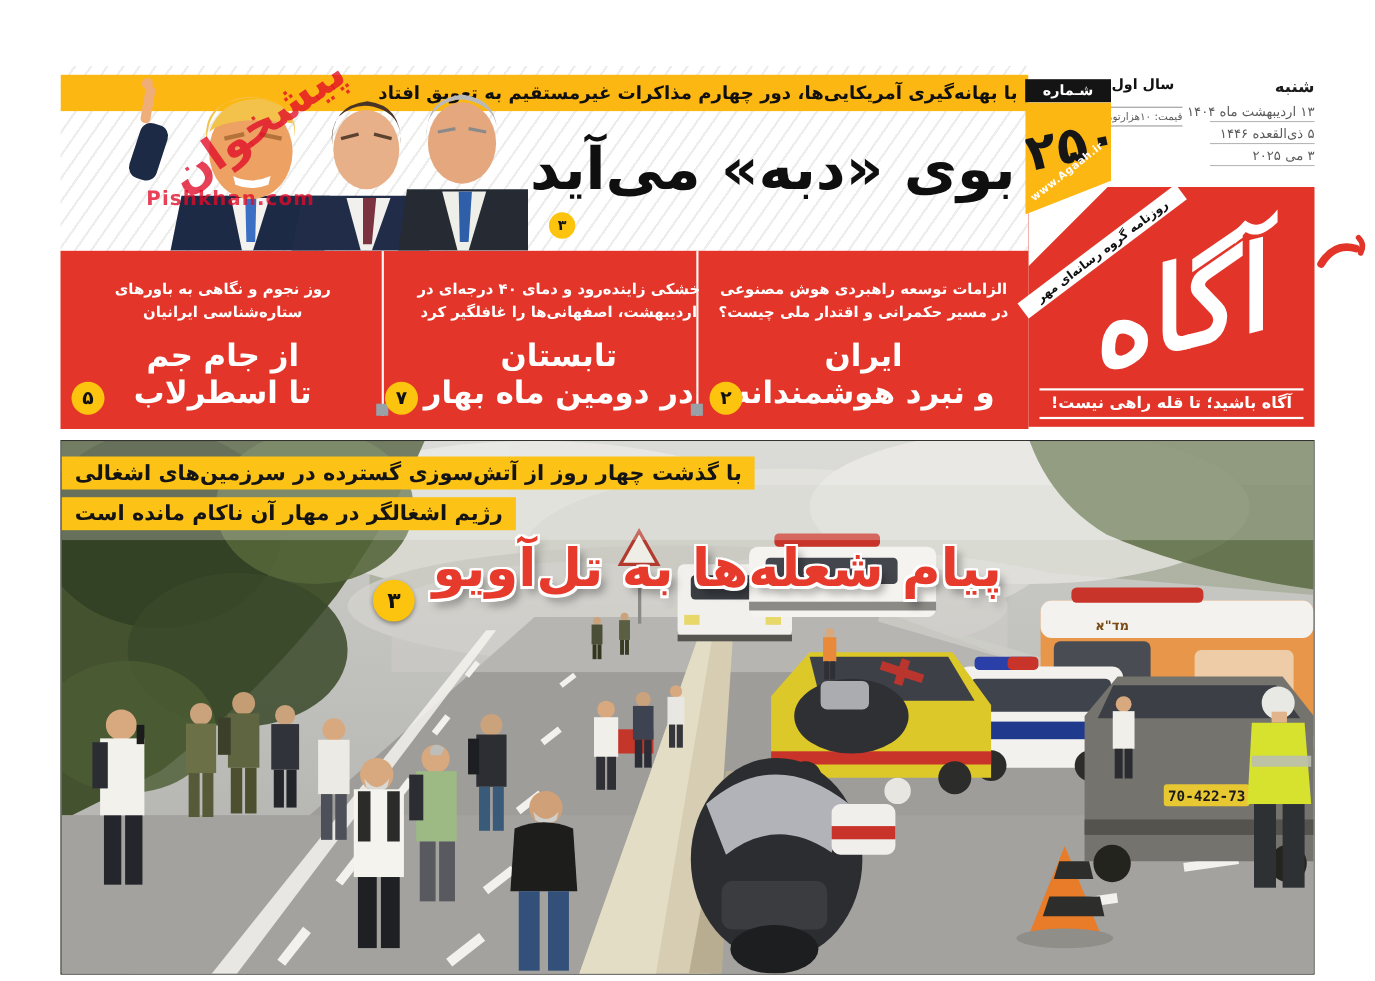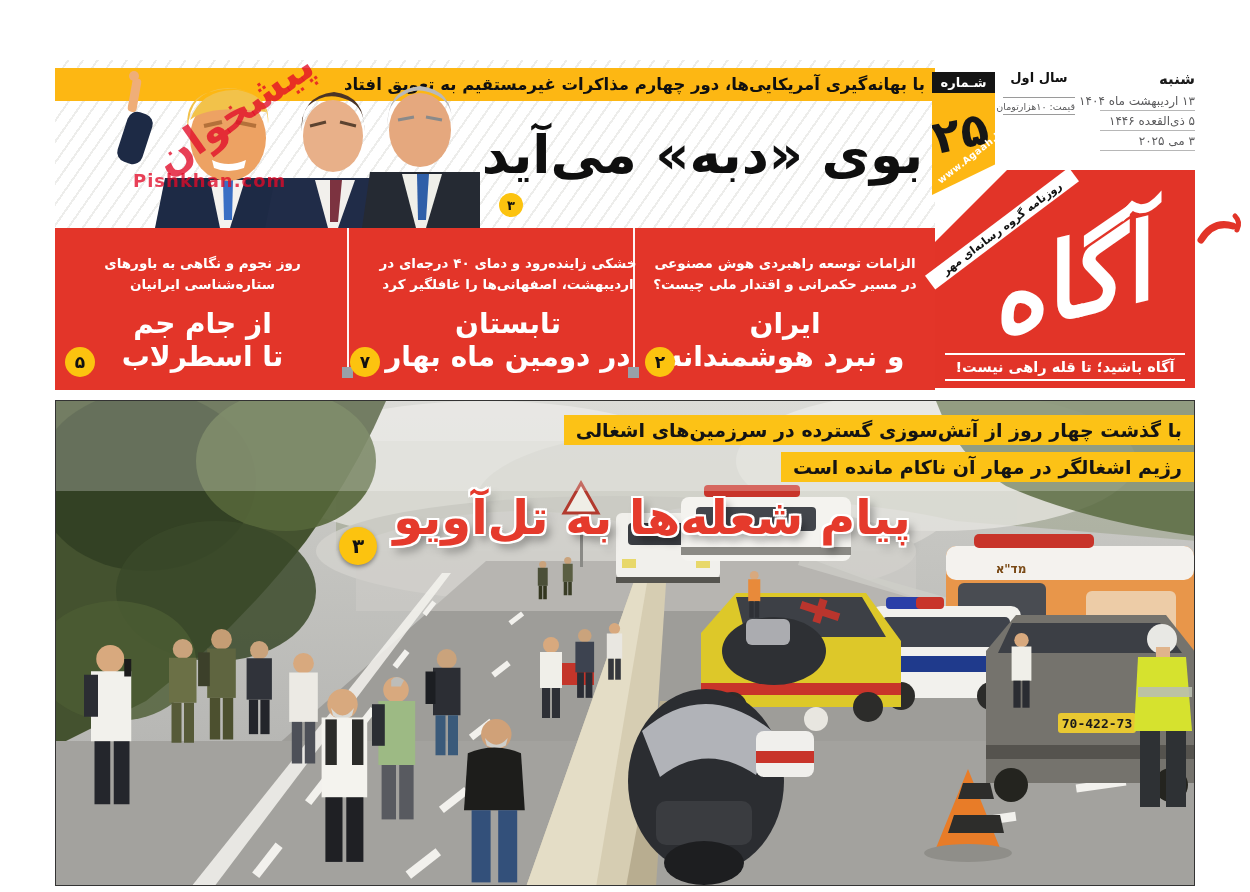--- a/index.html
+++ b/index.html
@@ -41,21 +41,21 @@
   .sq-a{left:287px;}
   .sq-b{left:573px;}
 
   
   .dates{position:absolute;left:1100px;top:70px;width:95px;direction:rtl;text-align:right;}
   .weekday{font-size:15px;font-weight:bold;color:#1c1c1c;margin-bottom:3px;}
   .date-line{font-size:12px;color:#5b5b5d;padding:3px 0 2px;border-bottom:1px solid #b7b7b7;white-space:nowrap;}
   .yearbox{position:absolute;left:1003px;top:70px;width:72px;direction:rtl;text-align:center;}
   .year-label{font-size:13px;font-weight:bold;border-bottom:1px solid #9a9a9a;padding-bottom:12px;}
   .price{font-size:9.5px;color:#5b5b5d;border-bottom:1px solid #9a9a9a;padding:3px 0 2px;white-space:nowrap;}
-  .issue{position:absolute;left:932px;top:72px;width:63px;z-index:5;}
+  .issue{position:absolute;left:932px;top:72px;width:78px;z-index:5;}
   .issue-label{background:#141414;color:#fff;text-align:center;font-size:13px;font-weight:bold;
                padding:3px 0;direction:rtl;letter-spacing:1px;}
   .issue-num{background:#fdb713;height:102px;position:relative;
              clip-path:polygon(0 0,100% 0,100% 70%,0 100%);}
   .issue-num .num{position:absolute;left:0;right:0;top:12px;text-align:center;
                   font-size:46px;font-weight:bold;color:#161616;transform:rotate(-12deg);}
   .issue-site{position:absolute;left:-2px;top:58px;font-size:9.5px;font-weight:bold;color:#fff;
               transform:rotate(-38deg);letter-spacing:.5px;}
   .publisher{position:absolute;left:912px;top:220px;width:180px;z-index:6;background:#fff;
              text-align:center;font-size:11px;font-weight:bold;color:#111;direction:rtl;
@@ -64,21 +64,21 @@
   .logo-box .corner{position:absolute;left:0;top:0;width:0;height:0;
                     border-top:72px solid #fff;border-right:72px solid transparent;}
   .slogan{position:absolute;left:10px;right:10px;bottom:7px;border-top:2px solid #fff;border-bottom:2px solid #fff;
           padding:4px 0;text-align:center;color:#fff;font-size:14.5px;font-weight:bold;direction:rtl;white-space:nowrap;}
   .swoosh{position:absolute;left:1197px;top:206px;z-index:2;}
 
   
   .photo{position:absolute;left:55px;top:400px;width:1140px;height:486px;border:1px solid #333;
          overflow:hidden;background:#b9bab6;}
   .captions{position:absolute;left:0;right:0;top:14px;display:flex;flex-direction:column;
-            align-items:flex-start;gap:7px;direction:rtl;z-index:3;}
+            align-items:flex-end;gap:7px;direction:rtl;z-index:3;}
   .cap-line{background:#fcc216;color:#141414;font-size:19px;font-weight:bold;padding:4px 12px;white-space:nowrap;}
   .photo-headline{position:absolute;left:0;right:0;top:88px;display:flex;justify-content:center;
                   align-items:flex-start;gap:16px;direction:rtl;z-index:3;}
   .photo-headline .txt{font-size:48px;font-weight:bold;color:#e53a2c;white-space:nowrap;letter-spacing:-1px;
       text-shadow:2px 0 0 #fff,-2px 0 0 #fff,0 2px 0 #fff,0 -2px 0 #fff,
                   2px 2px 0 #fff,-2px -2px 0 #fff,2px -2px 0 #fff,-2px 2px 0 #fff,5px 6px 8px rgba(0,0,0,.35);}
   .photo-dot{position:static;width:38px;height:38px;font-size:20px;margin-top:38px;
              box-shadow:0 2px 4px rgba(0,0,0,.4);}
 </style>
 </head>

